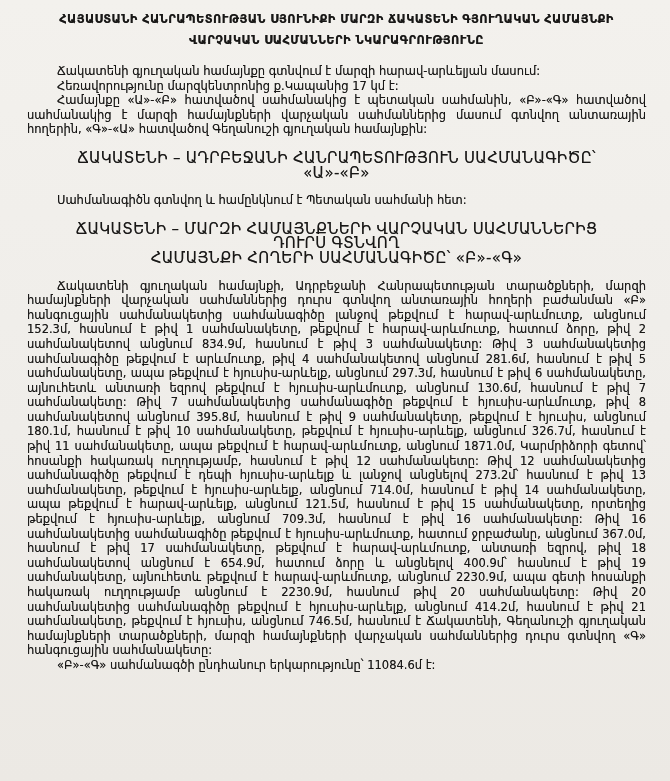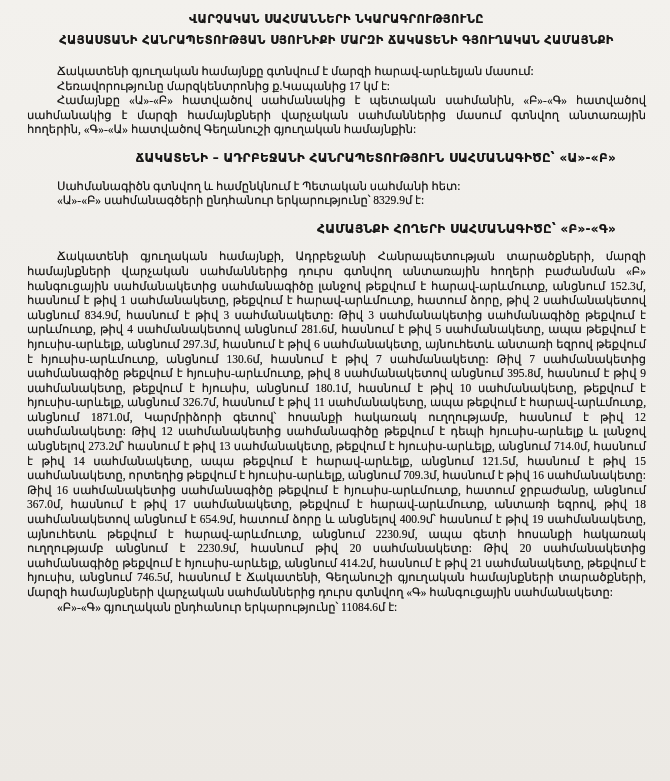--- a/index.html
+++ b/index.html
@@ -16,57 +16,57 @@
     text-shadow:0 0 0.5px rgba(20,20,20,.55);
   }
   .title{
     text-align:center;
     font-weight:bold;
     font-size:11.4px;
     line-height:14px;
     letter-spacing:.4px;
   }
   .title + .title{margin-top:7px;}
-  .body-text{font-size:11.5px;line-height:14.6px;text-align:justify;font-family:Liberation Serif, serif;}
+  .body-text{font-size:11.5px;line-height:14.6px;text-align:justify;}
   .body-text p{margin:0;}
   .indent{text-indent:30px;}
   .intro{margin-top:17px;}
   .heading{
-    text-align:right;
-    font-weight:bold;
-    font-size:12px;
+    text-align:center;
+    font-weight:normal;
+    font-size:15px;
     line-height:14.6px;
     letter-spacing:.3px;
     margin:14px 30px 13px 30px;
   }
   .totals{margin-top:1px;}
 </style>
 </head>
 <body>
 
 <div class="page">
 
+  <div class="title">ՀԱՅԱՍՏԱՆԻ ՀԱՆՐԱՊԵՏՈՒԹՅԱՆ ՍՅՈՒՆԻՔԻ ՄԱՐԶԻ ՃԱԿԱՏԵՆԻ ԳՅՈՒՂԱԿԱՆ ՀԱՄԱՅՆՔԻ</div>
   <div class="title">ՎԱՐՉԱԿԱՆ ՍԱՀՄԱՆՆԵՐԻ ՆԿԱՐԱԳՐՈՒԹՅՈՒՆԸ</div>
-  <div class="title">ՀԱՅԱՍՏԱՆԻ ՀԱՆՐԱՊԵՏՈՒԹՅԱՆ ՍՅՈՒՆԻՔԻ ՄԱՐԶԻ ՃԱԿԱՏԵՆԻ ԳՅՈՒՂԱԿԱՆ ՀԱՄԱՅՆՔԻ</div>
 
   <div class="body-text intro">
     <p class="indent">Ճակատենի գյուղական համայնքը գտնվում է մարզի հարավ-արևելյան մասում:</p>
     <p class="indent">Հեռավորությունը մարզկենտրոնից ք.Կապանից  17 կմ է:</p>
     <p class="indent">Համայնքը «Ա»-«Բ» հատվածով սահմանակից է պետական սահմանին, «Բ»-«Գ» հատվածով սահմանակից է մարզի համայնքների վարչական սահմաններից մասում գտնվող անտառային հողերին, «Գ»-«Ա» հատվածով Գեղանուշի գյուղական համայնքին:</p>
   </div>
 
   <div class="heading">ՃԱԿԱՏԵՆԻ – ԱԴՐԲԵՋԱՆԻ ՀԱՆՐԱՊԵՏՈՒԹՅՈՒՆ ՍԱՀՄԱՆԱԳԻԾԸ՝   «Ա»-«Բ»</div>
 
   <div class="body-text">
     <p class="indent">Սահմանագիծն գտնվող և համընկնում է Պետական սահմանի հետ:</p>
-    <p class="indent">«Ա»-«Բ» սահմանագծերի ընդհանուր երկարությունը՝  8329.9մ է:</p>
   </div>
 
   <div class="heading">
+    <div>ՃԱԿԱՏԵՆԻ – ՄԱՐԶԻ ՀԱՄԱՅՆՔՆԵՐԻ ՎԱՐՉԱԿԱՆ ՍԱՀՄԱՆՆԵՐԻՑ ԴՈՒՐՍ ԳՏՆՎՈՂ</div>
     <div>ՀԱՄԱՅՆՔԻ ՀՈՂԵՐԻ ՍԱՀՄԱՆԱԳԻԾԸ՝  «Բ»-«Գ»</div>
   </div>
 
   <div class="body-text">
     <p class="indent">Ճակատենի գյուղական համայնքի, Ադրբեջանի Հանրապետության տարածքների, մարզի համայնքների վարչական սահմաններից դուրս գտնվող անտառային հողերի բաժանման «Բ» հանգուցային սահմանակետից սահմանագիծը լանջով թեքվում է հարավ-արևմուտք, անցնում 152.3մ, հասնում է թիվ 1 սահմանակետը, թեքվում է հարավ-արևմուտք, հատում ձորը, թիվ 2 սահմանակետով անցնում 834.9մ, հասնում է թիվ 3 սահմանակետը: Թիվ 3 սահմանակետից սահմանագիծը թեքվում է արևմուտք, թիվ 4 սահմանակետով անցնում 281.6մ, հասնում է թիվ 5 սահմանակետը, ապա թեքվում է հյուսիս-արևելք, անցնում 297.3մ, հասնում է թիվ 6 սահմանակետը, այնուհետև անտառի եզրով թեքվում է հյուսիս-արևմուտք, անցնում 130.6մ, հասնում է թիվ 7 սահմանակետը: Թիվ 7 սահմանակետից սահմանագիծը թեքվում է հյուսիս-արևմուտք, թիվ 8 սահմանակետով անցնում 395.8մ, հասնում է թիվ 9 սահմանակետը, թեքվում է հյուսիս, անցնում 180.1մ, հասնում է թիվ 10 սահմանակետը, թեքվում է հյուսիս-արևելք, անցնում 326.7մ, հասնում է թիվ 11 սահմանակետը, ապա թեքվում է հարավ-արևմուտք, անցնում 1871.0մ, Կարմրիձորի գետով՝ հոսանքի հակառակ ուղղությամբ, հասնում է թիվ 12 սահմանակետը: Թիվ 12 սահմանակետից սահմանագիծը թեքվում է դեպի հյուսիս-արևելք և լանջով անցնելով 273.2մ՝ հասնում է թիվ 13 սահմանակետը, թեքվում է հյուսիս-արևելք, անցնում 714.0մ, հասնում է թիվ 14 սահմանակետը, ապա թեքվում է հարավ-արևելք, անցնում 121.5մ, հասնում է թիվ 15 սահմանակետը, որտեղից թեքվում է հյուսիս-արևելք, անցնում 709.3մ, հասնում է թիվ 16 սահմանակետը: Թիվ 16 սահմանակետից սահմանագիծը թեքվում է հյուսիս-արևմուտք, հատում ջրբաժանը, անցնում 367.0մ, հասնում է թիվ 17 սահմանակետը, թեքվում է հարավ-արևմուտք, անտառի եզրով, թիվ 18 սահմանակետով անցնում է 654.9մ, հատում ձորը և անցնելով 400.9մ՝ հասնում է թիվ 19 սահմանակետը, այնուհետև թեքվում է հարավ-արևմուտք, անցնում 2230.9մ, ապա գետի հոսանքի հակառակ ուղղությամբ անցնում է 2230.9մ, հասնում թիվ 20 սահմանակետը: Թիվ 20 սահմանակետից սահմանագիծը թեքվում է հյուսիս-արևելք, անցնում 414.2մ, հասնում է թիվ 21 սահմանակետը, թեքվում է հյուսիս, անցնում 746.5մ, հասնում է Ճակատենի, Գեղանուշի գյուղական համայնքների տարածքների, մարզի համայնքների վարչական սահմաններից դուրս գտնվող «Գ» հանգուցային սահմանակետը:</p>
-    <p class="indent totals">«Բ»-«Գ» գյուղական ընդհանուր երկարությունը՝  11084.6մ է:</p>
+    <p class="indent totals">«Բ»-«Գ» սահմանագծի ընդհանուր երկարությունը՝  11084.6մ է:</p>
   </div>
 
 </div>
 
 </body></html>

